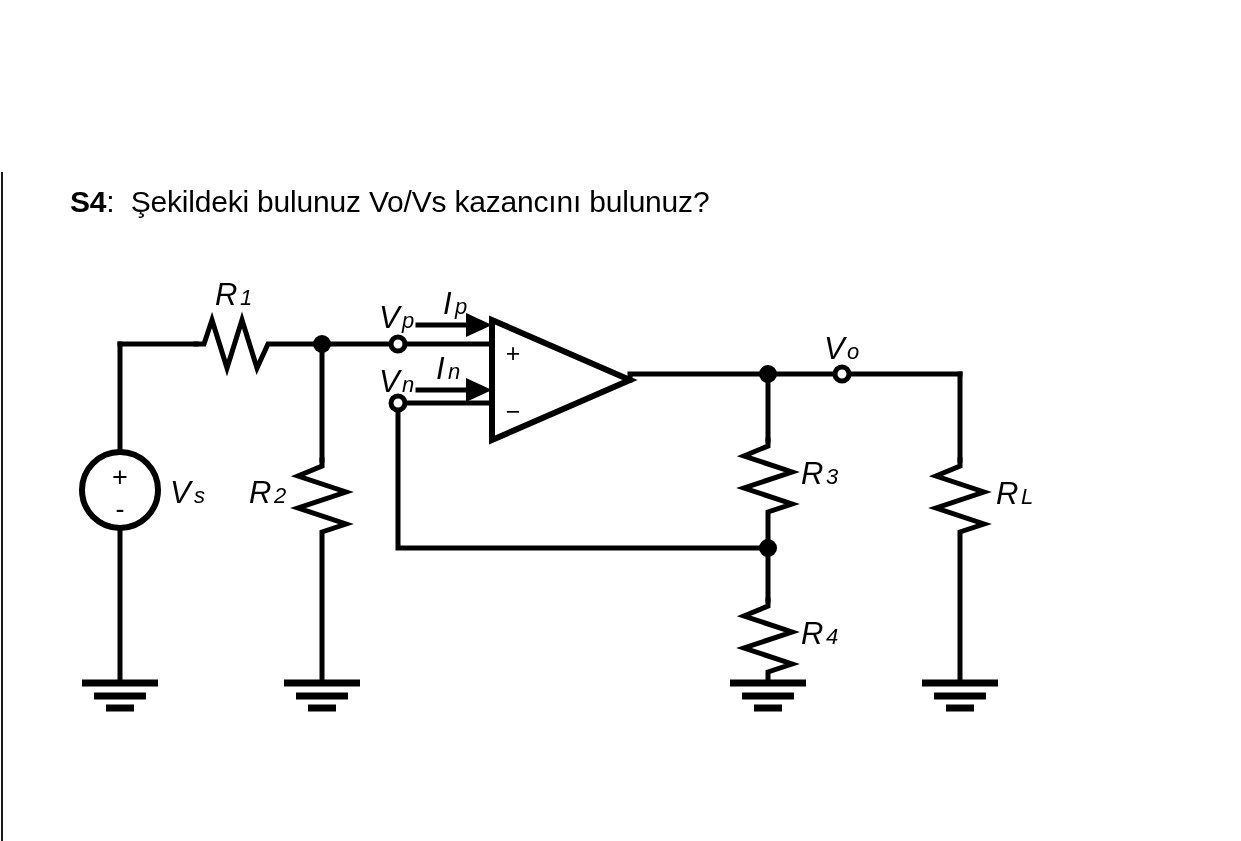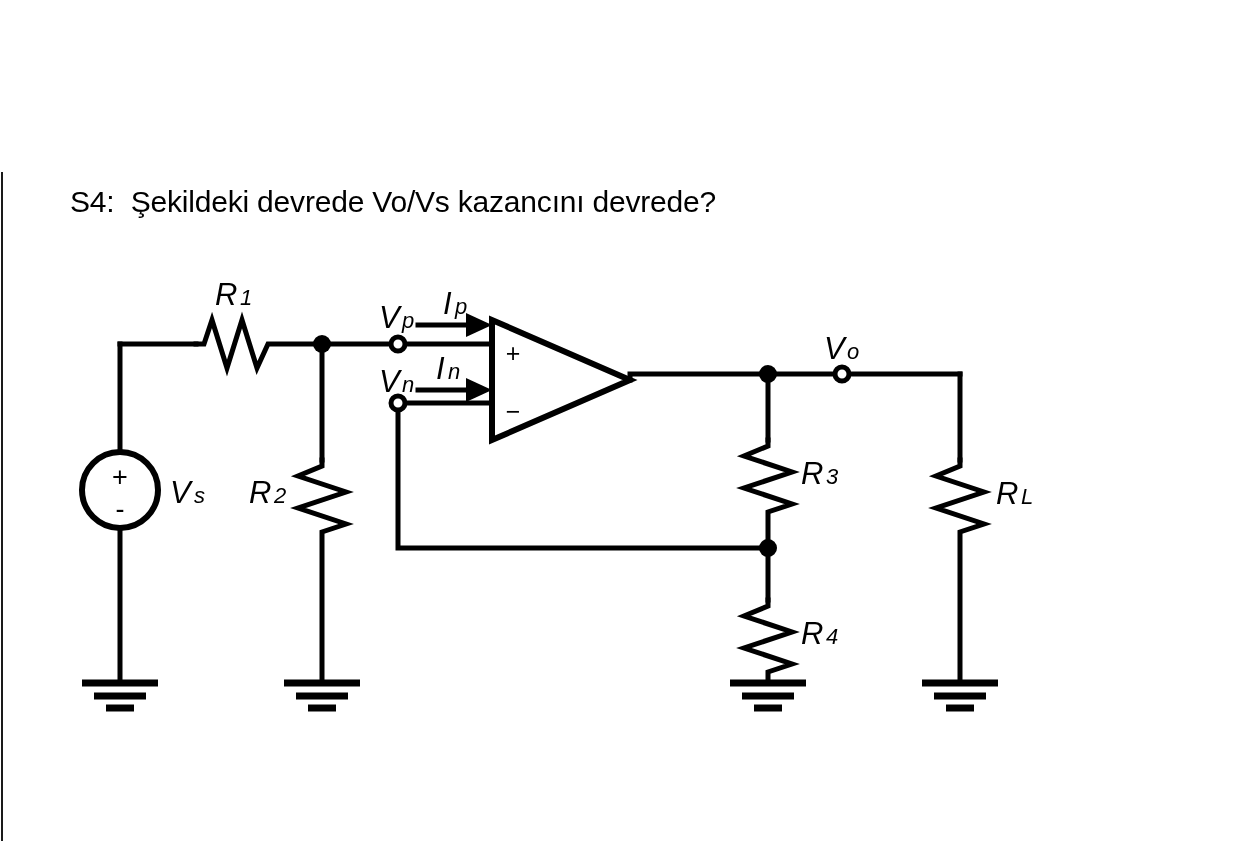--- a/index.html
+++ b/index.html
@@ -35,21 +35,21 @@
     left: 70px;
     top: 182px;
     font-family: "Liberation Sans", sans-serif;
     font-size: 30px;
     line-height: 40px;
     color: #000000;
     white-space: nowrap;
     letter-spacing: -0.2px;
   }
   .question-title .qnum {
-    font-weight: normal;
+    font-weight: bold;
   }
   #circuit-svg {
     position: absolute;
     left: 0;
     top: 0;
   }
   .lbl {
     font-family: "Liberation Sans", sans-serif;
     font-style: italic;
     font-size: 31px;
@@ -72,21 +72,21 @@
     fill: #000000;
   }
 </style>
 </head>
 <body>
 
 <div id="page-root">
 
   <div class="slide-edge"></div>
 
-  <div class="question-title"><span class="qnum">S4</span><span>:</span>&nbsp; <span>Şekildeki devrede Vo/Vs kazancını devrede?</span></div>
+  <div class="question-title"><span class="qnum">S4</span><span>:</span>&nbsp; <span>Şekildeki bulunuz Vo/Vs kazancını bulunuz?</span></div>
 
   <svg id="circuit-svg" width="1241" height="841" viewBox="0 0 1241 841">
 
     <g stroke="#000000" stroke-width="5" fill="none" stroke-linecap="square" stroke-linejoin="miter">
 
       <path d="M 120 344 L 196 344"></path>
 
       <path d="M 120 344 L 120 452"></path>
 
       <path d="M 120 528 L 120 683"></path>

